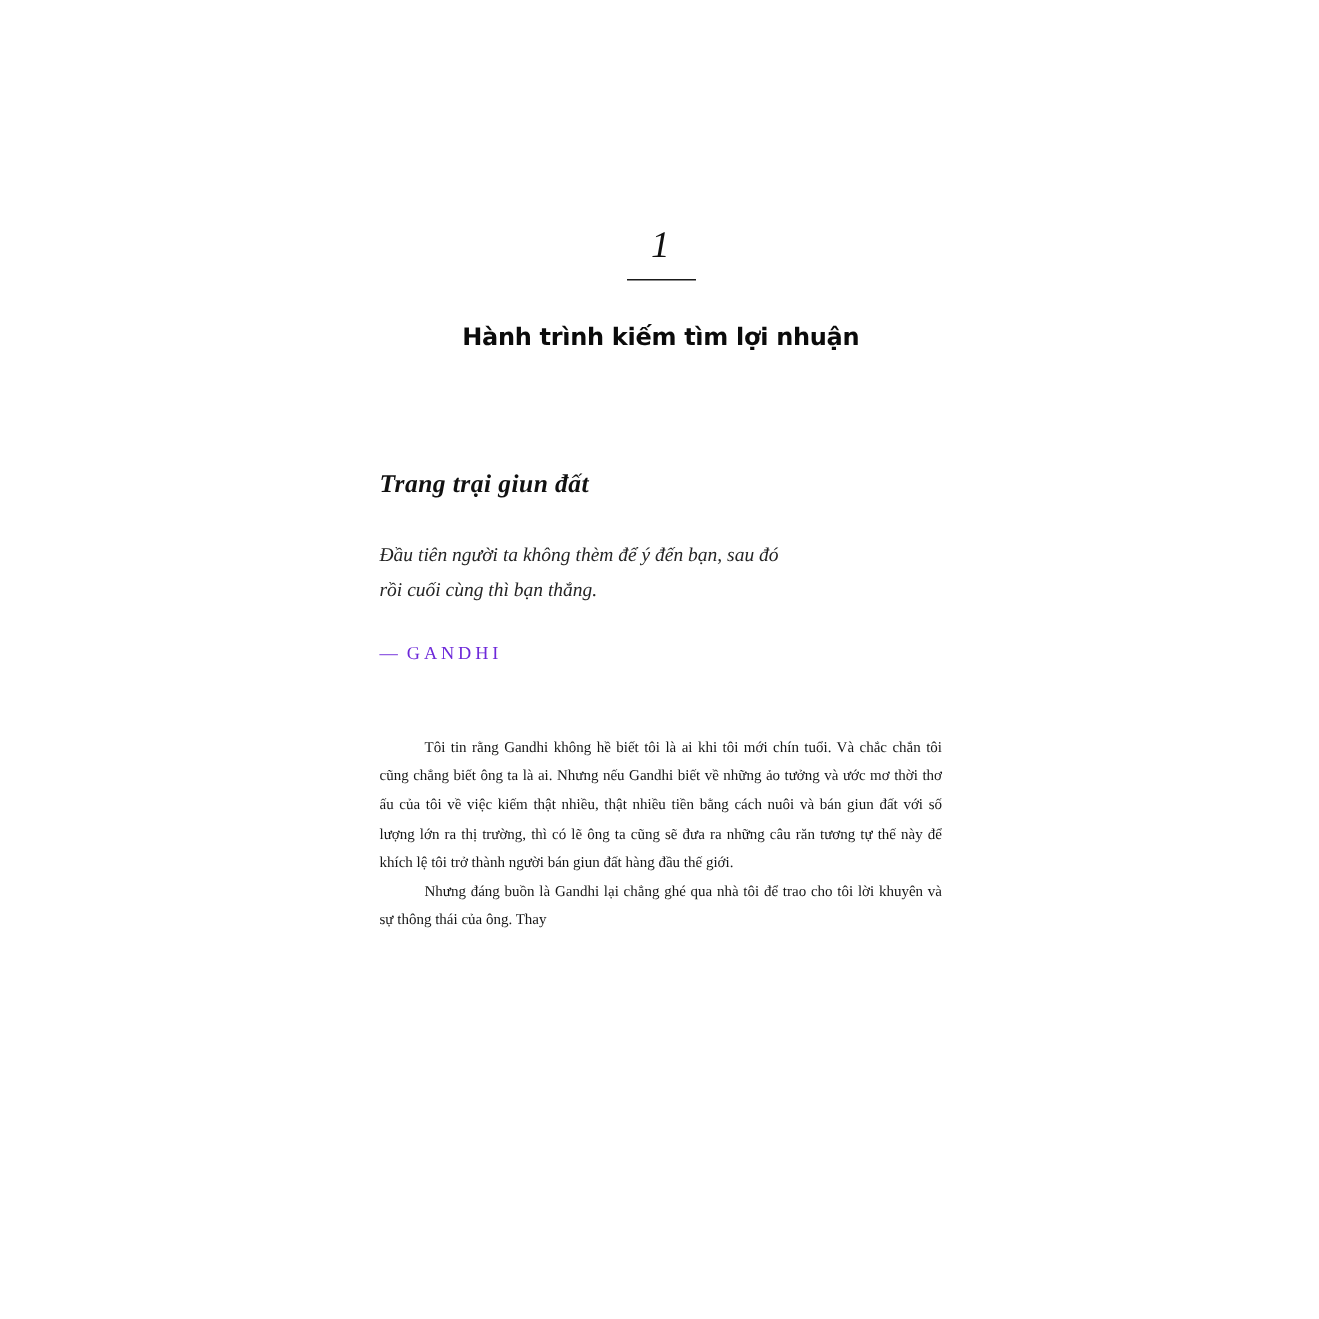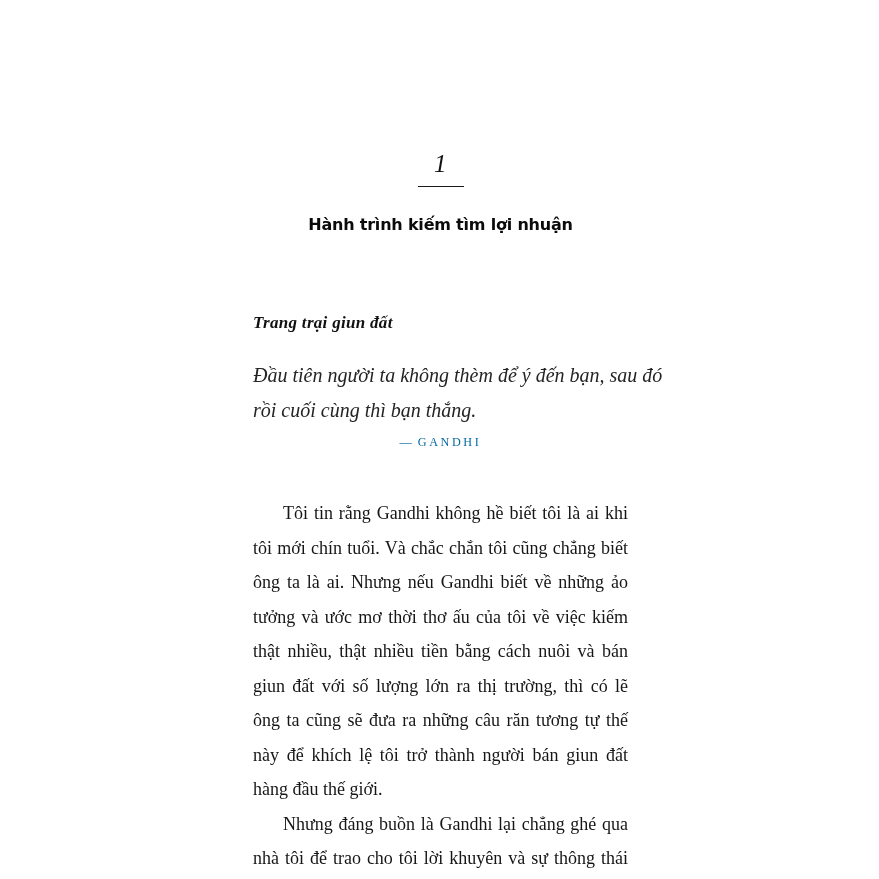--- a/index.html
+++ b/index.html
@@ -73,50 +73,49 @@
     color: #111111;
     letter-spacing: 0.3px;
     line-height: 1.3;
   }
 
   
   .epigraph {
     margin-top: 24px;
     font-family: "Liberation Serif", "DejaVu Serif", serif;
     font-style: italic;
-    font-size: 20px;
+    font-size: 13px;
     line-height: 1.78;
     color: #242424;
     width: 318px;
   }
   .epigraph-line {
     display: block;
     white-space: nowrap;
   }
   .attribution {
-    margin-top: 6px;
+    margin-top: 24px;
     font-family: "Liberation Serif", "DejaVu Serif", serif;
     font-size: 12.2px;
     letter-spacing: 2.6px;
-    color: #0369a1;
-    text-align: center;
+    color: #6d28d9;
   }
   .attribution .dash {
     letter-spacing: 0;
     margin-right: 6px;
   }
 
   
   .body-text {
     margin-top: 46px;
   }
   .body-text p {
     margin: 0;
     font-family: "Liberation Serif", "DejaVu Serif", serif;
-    font-size: 18px;
+    font-size: 10px;
     line-height: 1.92;
     color: #161616;
     text-align: justify;
     text-indent: 30px;
     -webkit-hyphens: none;
     hyphens: none;
   }
   .body-text p + p {
     margin-top: 0;
   }

